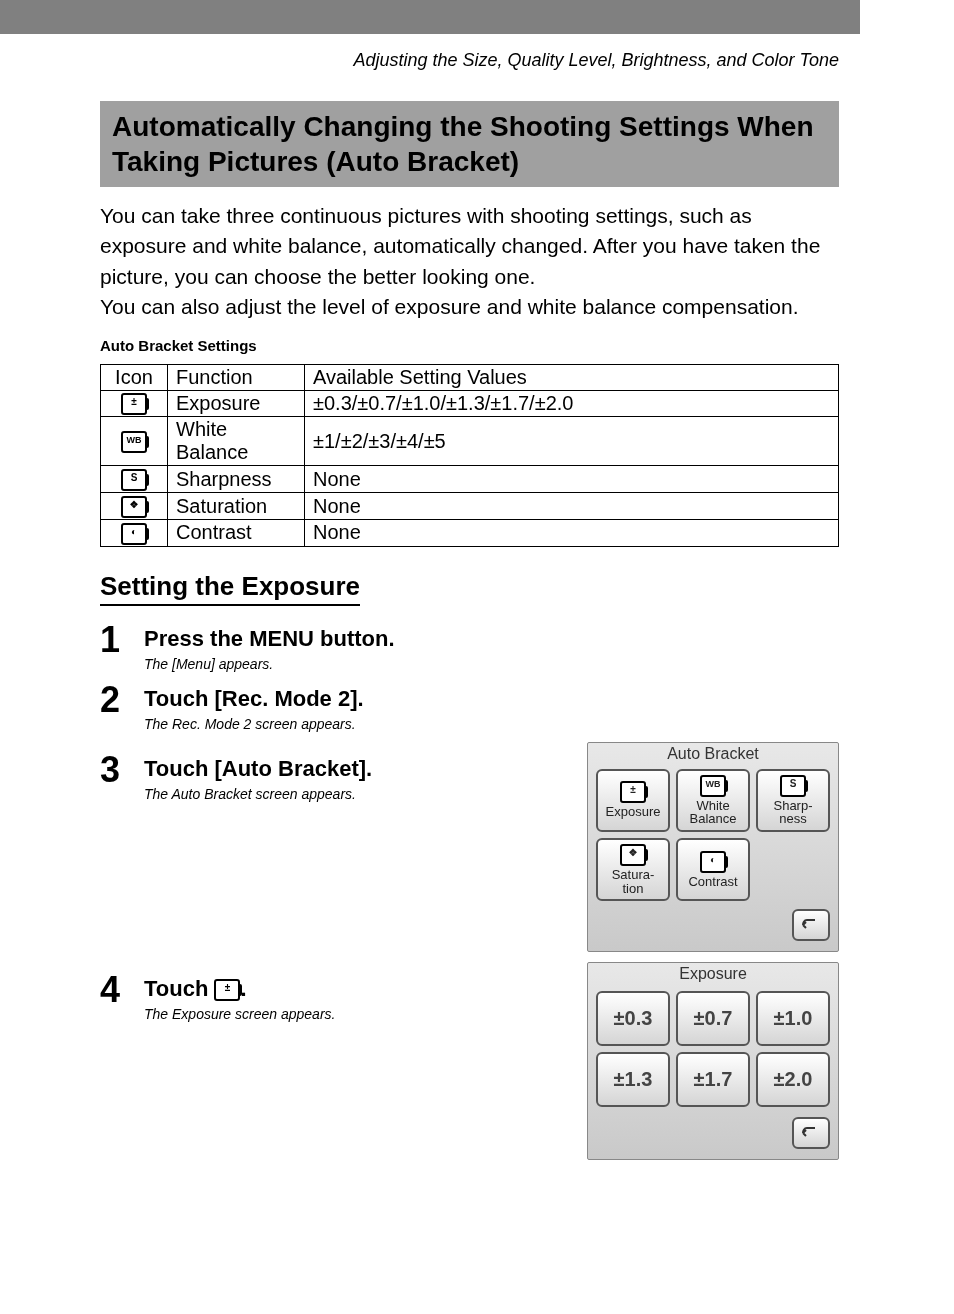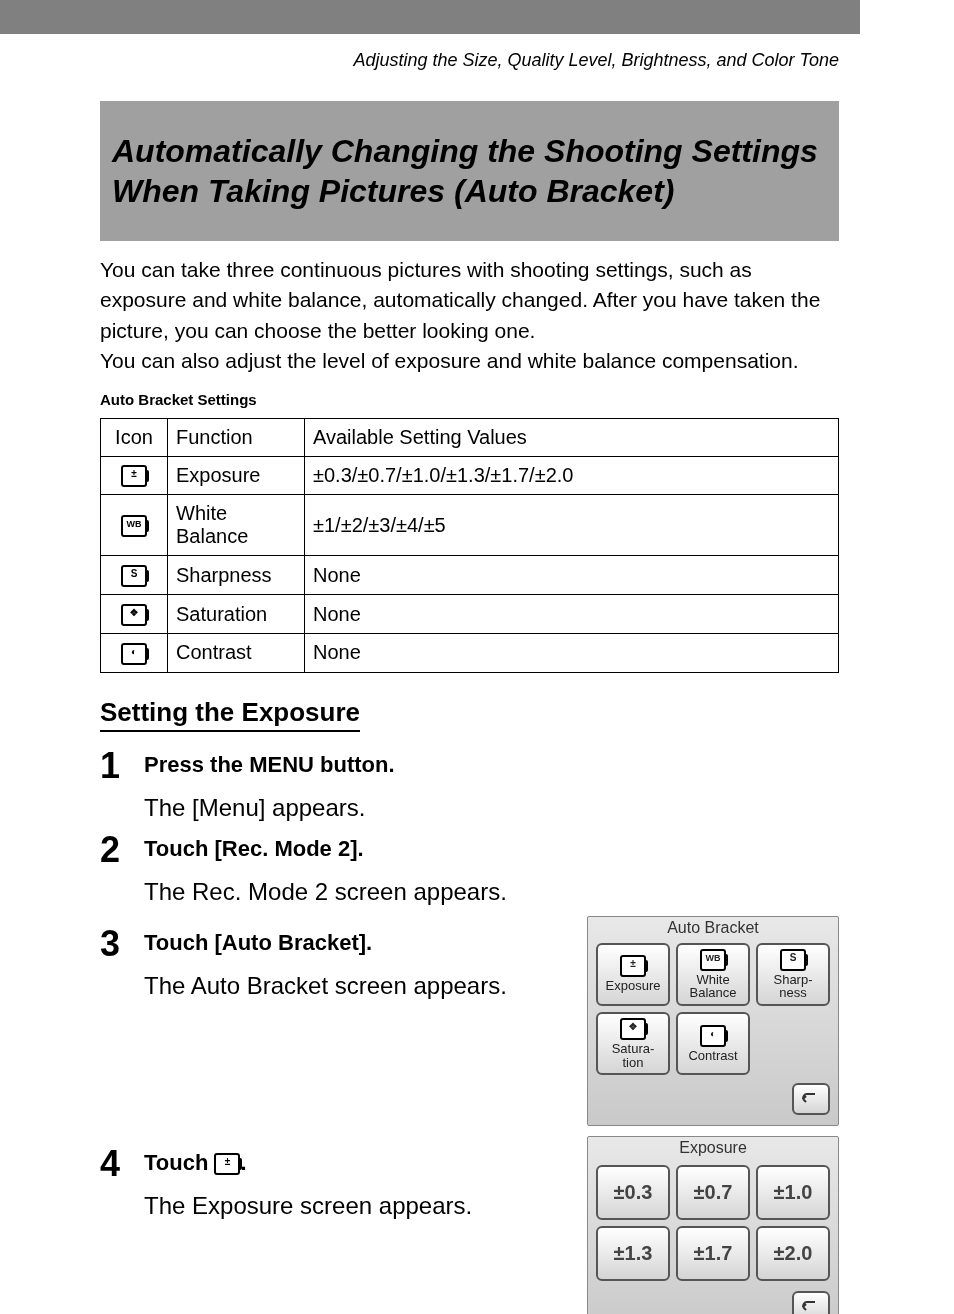--- a/index.html
+++ b/index.html
@@ -22,43 +22,42 @@
   }
   .running-head {
     text-align: right;
     font-style: italic;
     font-size: 18px;
     margin: 6px 0 30px 0;
   }
   .section-title {
     background: #a0a0a0;
     font-weight: bold;
-    font-size: 32px;
-    padding: 30px 12px;
+    font-size: 28px;
+    padding: 8px 12px;
     line-height: 1.25;
-    font-style: italic;
   }
   .intro {
     font-size: 21px;
     line-height: 1.45;
     margin: 14px 0 10px 0;
   }
   .subhead {
     font-weight: bold;
     font-size: 15px;
     margin: 14px 0 10px 0;
   }
   table.settings {
     border-collapse: collapse;
     width: 100%;
     font-size: 20px;
   }
   table.settings th, table.settings td {
     border: 1px solid #000;
-    padding: 7px 8px;
+    padding: 1px 8px;
     text-align: left;
     vertical-align: middle;
   }
   table.settings td.iconcell {
     text-align: center;
     width: 50px;
   }
   table.settings td.fn {
     width: 120px;
   }
@@ -86,22 +85,23 @@
   }
   .step-body {
     flex: 1;
     padding-top: 4px;
   }
   .step-title {
     font-weight: bold;
     font-size: 22px;
   }
   .step-desc {
-    font-size: 24px;
-    margin-top: 16px;
+    font-size: 14px;
+    margin-top: 4px;
+    font-style: italic;
   }
   .step-row {
     display: flex;
     align-items: flex-start;
     gap: 20px;
   }
   .mini-icon {
     display: inline-block;
     width: 22px;
     height: 18px;

